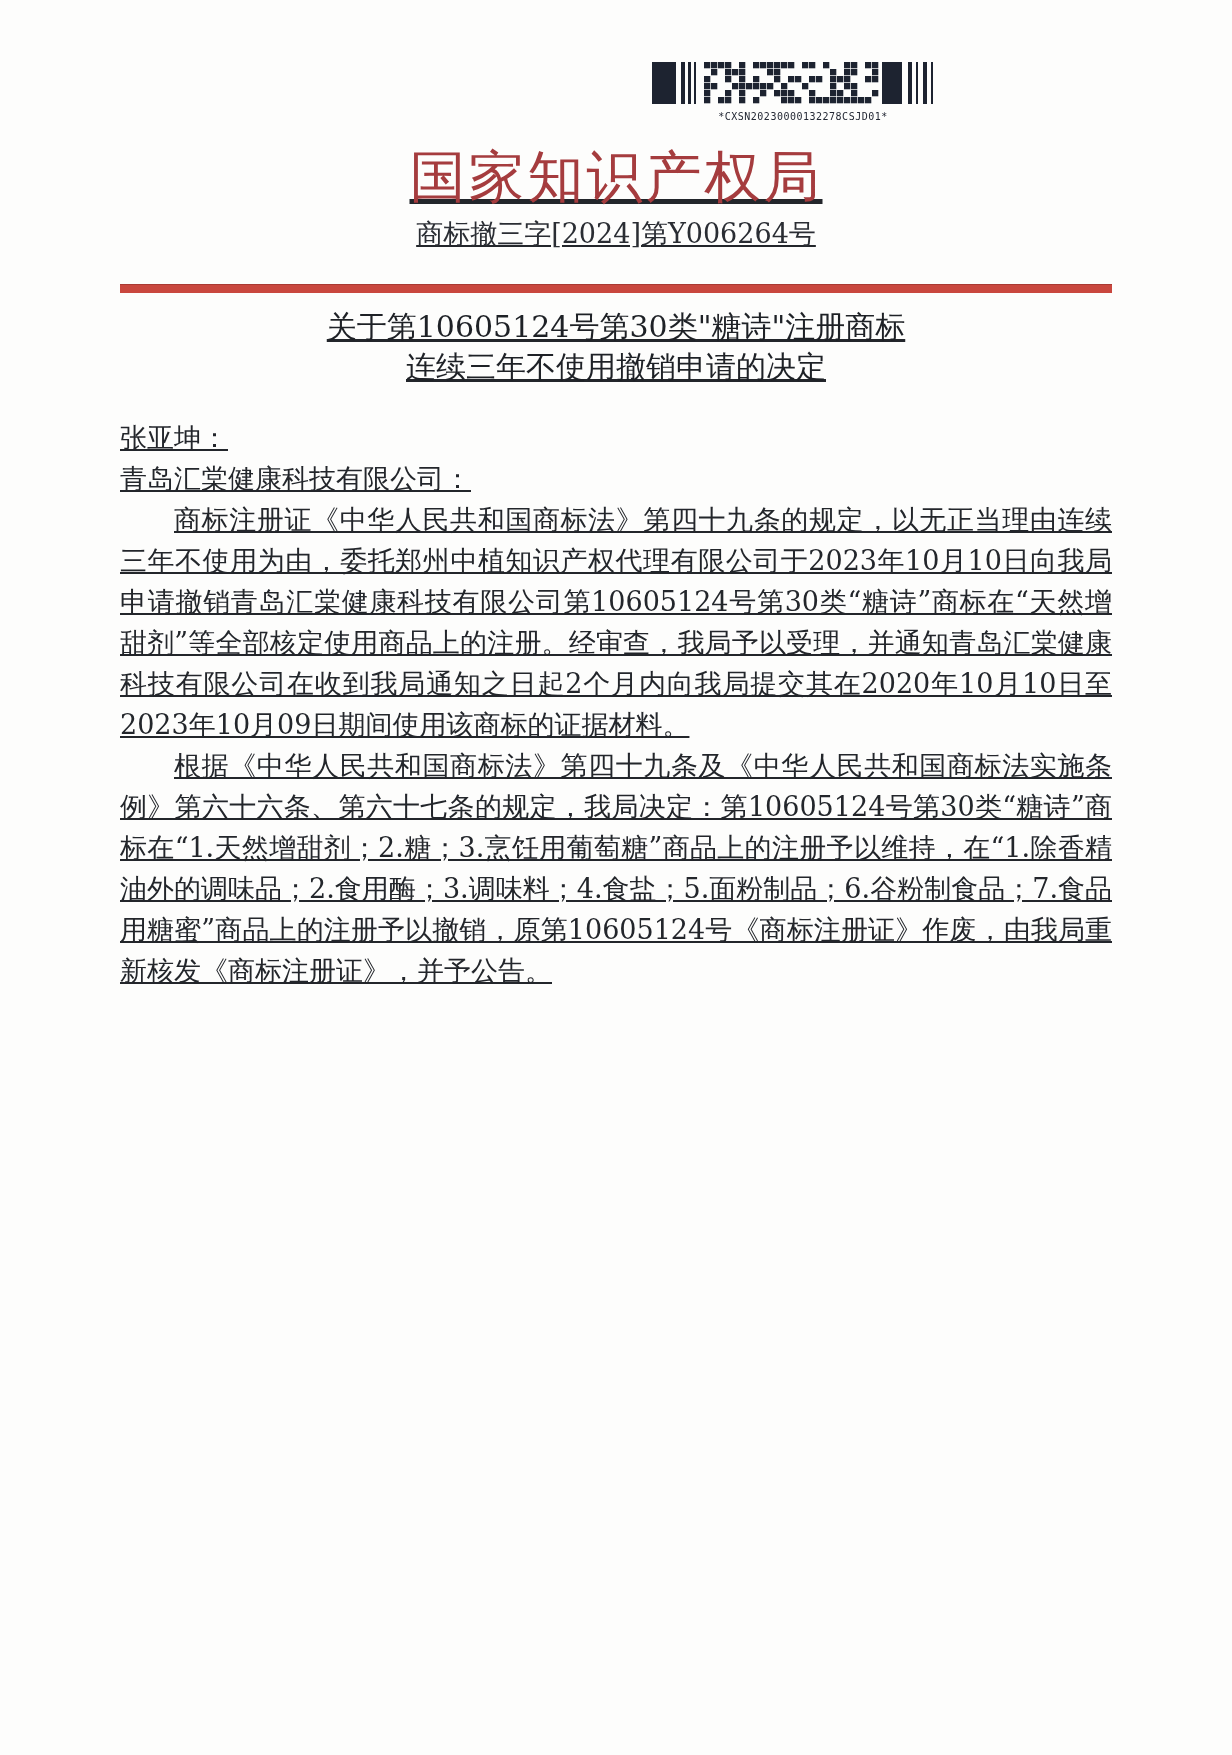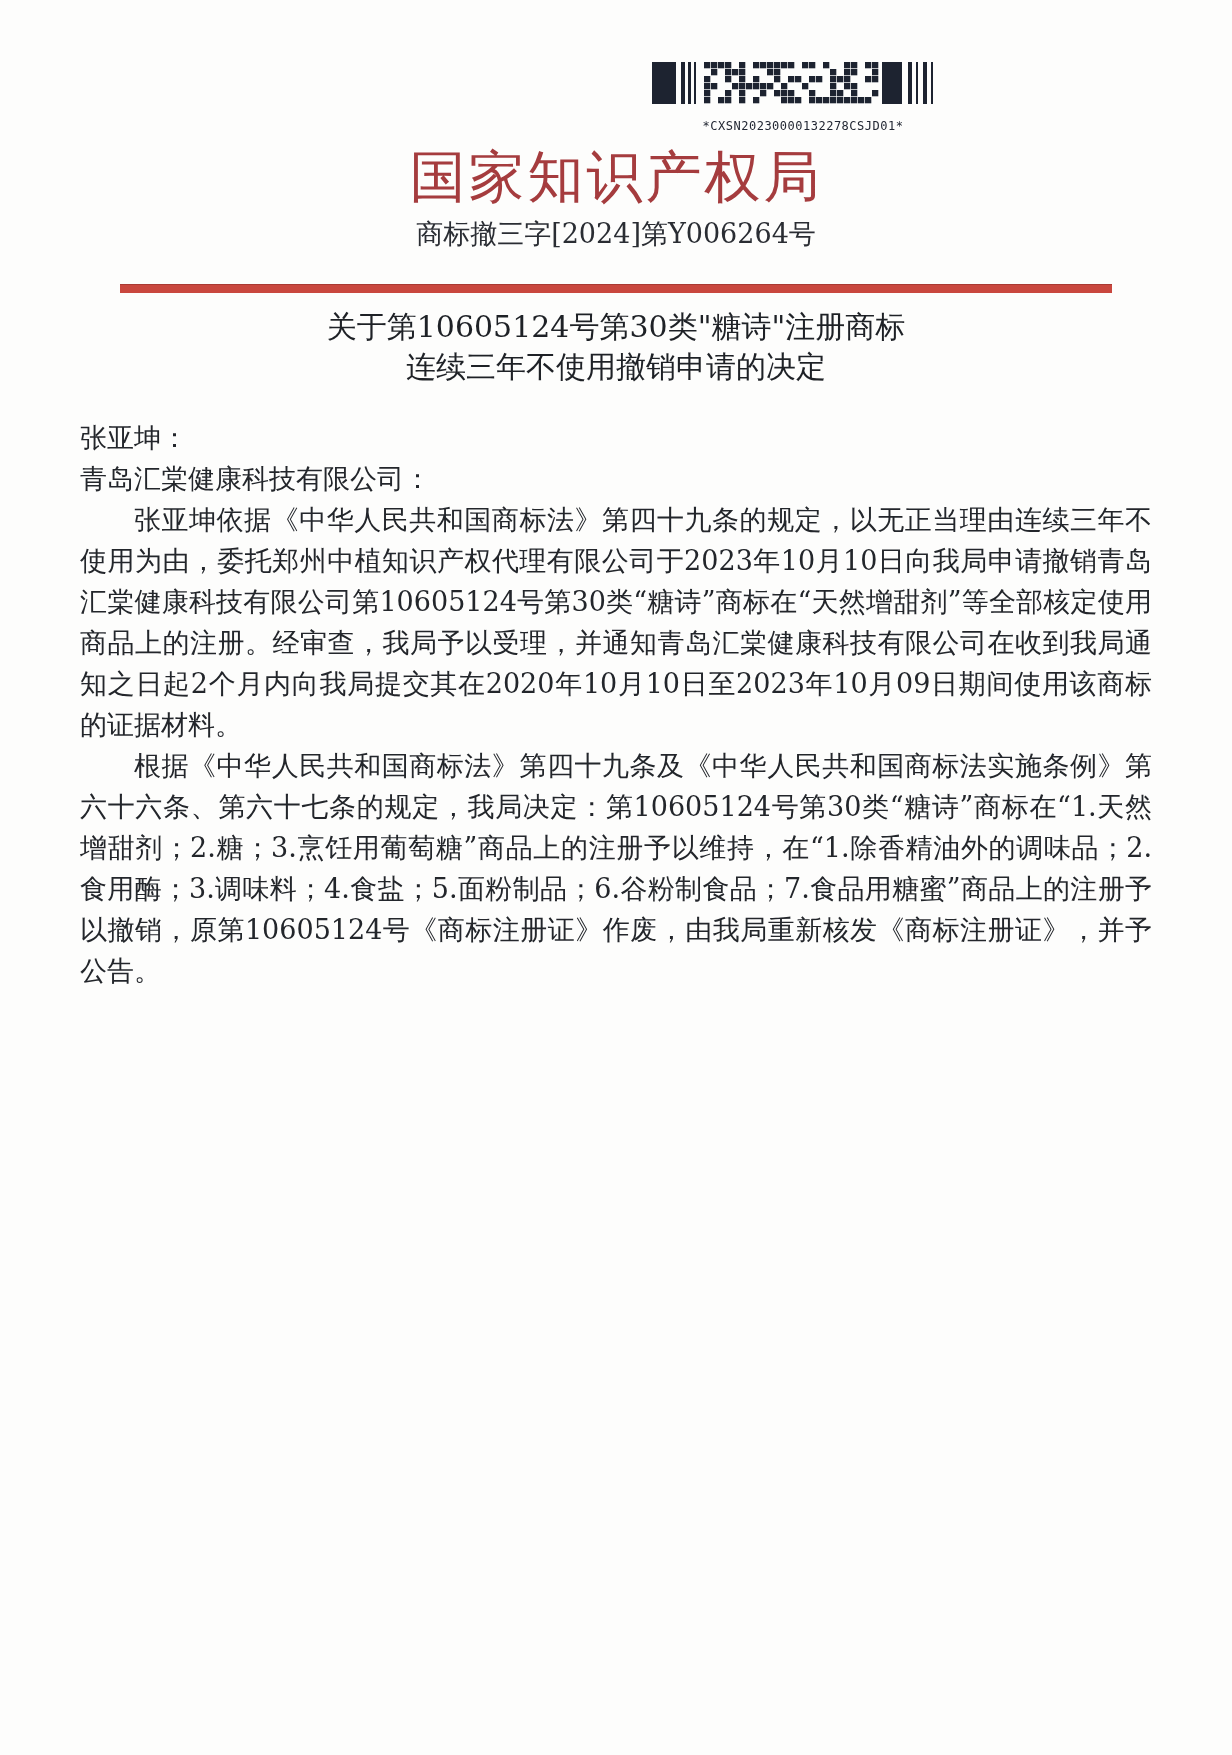--- a/index.html
+++ b/index.html
@@ -7,34 +7,35 @@
     position:relative;
     width:1232px;height:1755px;
     margin:0 auto;
     background:#fdfdfc;
     font-family:"DejaVu Serif","Liberation Serif",serif;
     color:#23262b;
     box-sizing:border-box;
     overflow:hidden;
   }
   .content{
-    padding:0 80px;
+    padding:0 120px;
     box-sizing:border-box;
+    text-decoration:underline;
   }
   
   .barcode-wrap{
     position:absolute;
     top:60px;left:652px;
     width:302px;
     text-align:center;
   }
   .barcode-code{
-    margin-top:9px;
+    margin-top:1px;
     font-family:"DejaVu Sans Mono","Liberation Mono",monospace;
-    font-size:12px;
+    font-size:10px;
     letter-spacing:0.5px;
     color:#222733;
     white-space:nowrap;
   }
   
   .agency-title{
     padding-top:146px;
     text-align:center;
     font-size:56px;
     letter-spacing:3px;
@@ -195,18 +196,18 @@
       <div>关于第10605124号第30类"糖诗"注册商标</div>
       <div>连续三年不使用撤销申请的决定</div>
     </div>
 
     <div class="recipients">
       <div>张亚坤：</div>
       <div>青岛汇棠健康科技有限公司：</div>
     </div>
 
     <div class="body-text">
-      <p>张亚坤依据《中华人民共和国商标法》第四十九条的规定，以无正当理由连续三年不使用为由，委托郑州中植知识产权代理有限公司于2023年10月10日向我局申请撤销青岛汇棠健康科技有限公司第10605124号第30类“糖诗”商标在“天然增甜剂”等全部核定使用商品上的注册。经审查，我局予以受理，并通知青岛汇棠健康科技有限公司在收到我局通知之日起2个月内向我局提交其在2020年10月10日至2023年10月09日期间使用该商标的证据材料。</p>
+      <p>商标注册证《中华人民共和国商标法》第四十九条的规定，以无正当理由连续三年不使用为由，委托郑州中植知识产权代理有限公司于2023年10月10日向我局申请撤销青岛汇棠健康科技有限公司第10605124号第30类“糖诗”商标在“天然增甜剂”等全部核定使用商品上的注册。经审查，我局予以受理，并通知青岛汇棠健康科技有限公司在收到我局通知之日起2个月内向我局提交其在2020年10月10日至2023年10月09日期间使用该商标的证据材料。</p>
       <p>根据《中华人民共和国商标法》第四十九条及《中华人民共和国商标法实施条例》第六十六条、第六十七条的规定，我局决定：第10605124号第30类“糖诗”商标在“1.天然增甜剂；2.糖；3.烹饪用葡萄糖”商品上的注册予以维持，在“1.除香精油外的调味品；2.食用酶；3.调味料；4.食盐；5.面粉制品；6.谷粉制食品；7.食品用糖蜜”商品上的注册予以撤销，原第10605124号《商标注册证》作废，由我局重新核发《商标注册证》，并予公告。</p>
     </div>
   </div>
 
 </div>
 
 </body></html>

